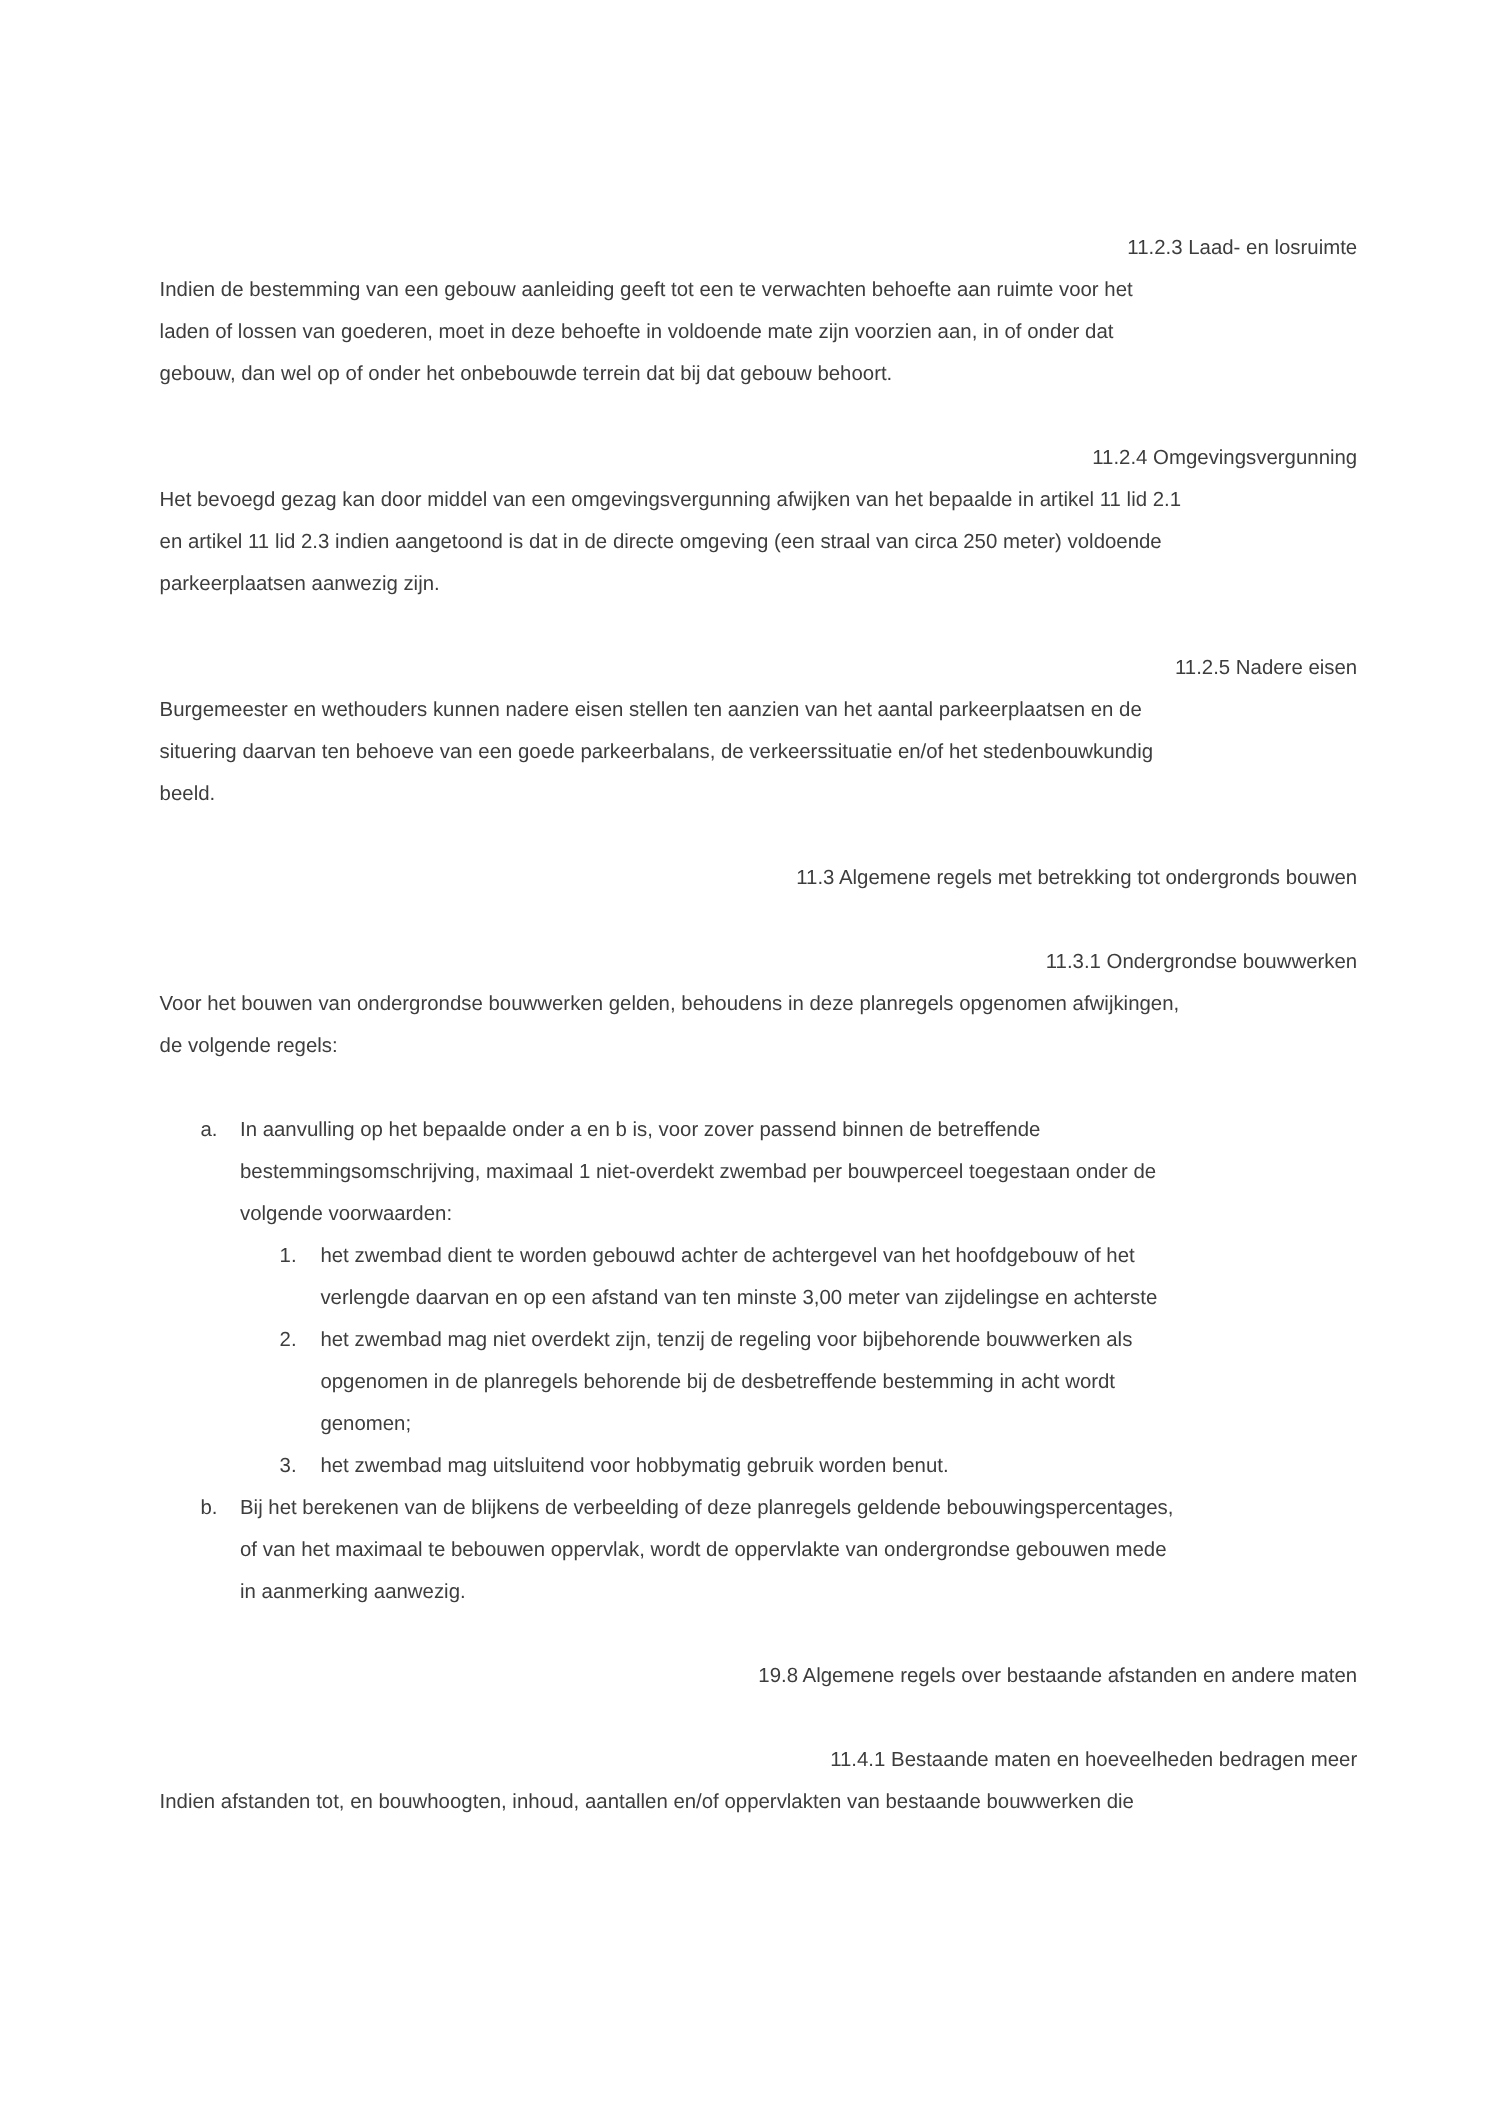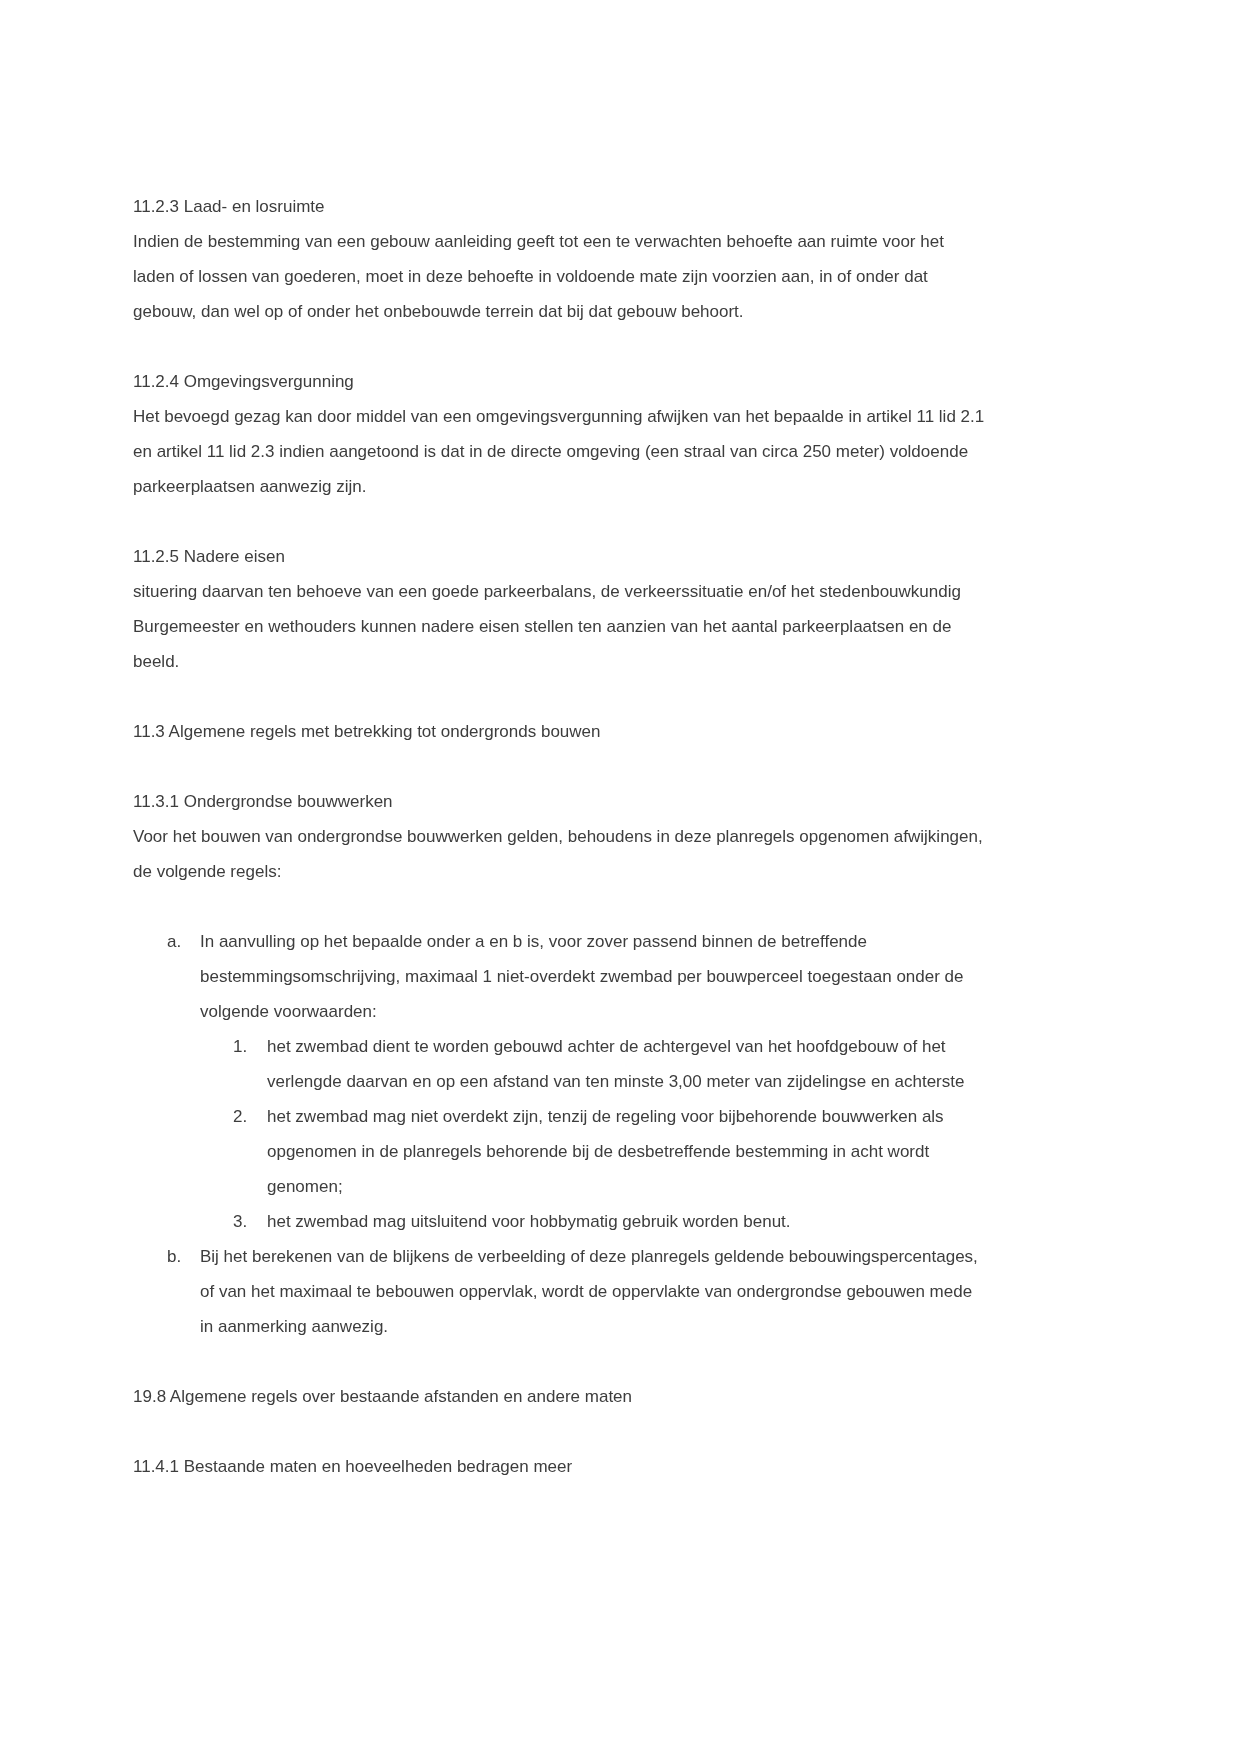--- a/index.html
+++ b/index.html
@@ -23,20 +23,21 @@
   .ln {
     height: 35px;
     line-height: 35px;
     white-space: nowrap;
   }
   .gap {
     height: 35px;
   }
   .heading {
     font-weight: normal; 
+    text-align: right;
   }
   
   .li1 {
     position: relative;
     padding-left: 67px;
   }
   .li1 > .marker {
     position: absolute;
     left: 34px;
     top: 0;
@@ -73,22 +74,22 @@
     <div class="ln heading">11.2.4 Omgevingsvergunning</div>
     <div class="ln">Het bevoegd gezag kan door middel van een omgevingsvergunning afwijken van het bepaalde in artikel 11 lid 2.1</div>
     <div class="ln">en artikel 11 lid 2.3 indien aangetoond is dat in de directe omgeving (een straal van circa 250 meter) voldoende</div>
     <div class="ln">parkeerplaatsen aanwezig zijn.</div>
   </div>
 
   <div class="gap"></div>
 
   <div>
     <div class="ln heading">11.2.5 Nadere eisen</div>
+    <div class="ln">Burgemeester en wethouders kunnen nadere eisen stellen ten aanzien van het aantal parkeerplaatsen en de</div>
     <div class="ln">situering daarvan ten behoeve van een goede parkeerbalans, de verkeerssituatie en/of het stedenbouwkundig</div>
-    <div class="ln">Burgemeester en wethouders kunnen nadere eisen stellen ten aanzien van het aantal parkeerplaatsen en de</div>
     <div class="ln">beeld.</div>
   </div>
 
   <div class="gap"></div>
 
   <div class="ln heading">11.3 Algemene regels met betrekking tot ondergronds bouwen</div>
 
   <div class="gap"></div>
 
   <div>
@@ -136,15 +137,16 @@
   </div>
 
   <div class="gap"></div>
 
   <div class="ln heading">19.8 Algemene regels over bestaande afstanden en andere maten</div>
 
   <div class="gap"></div>
 
   <div>
     <div class="ln heading">11.4.1 Bestaande maten en hoeveelheden bedragen meer</div>
+    <div class="ln">Indien afstanden tot, en bouwhoogten, inhoud, aantallen en/of oppervlakten van bestaande bouwwerken die</div>
   </div>
 
 </div>
 
 </body></html>

